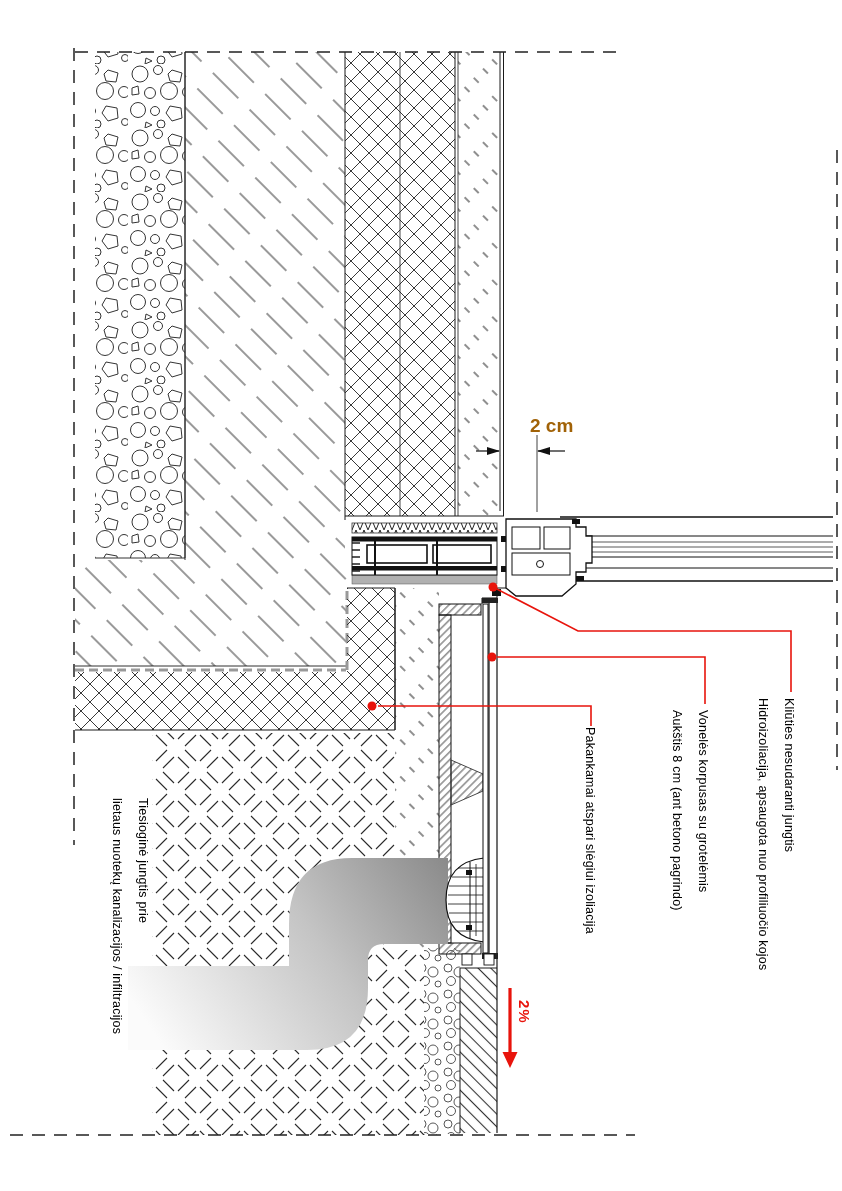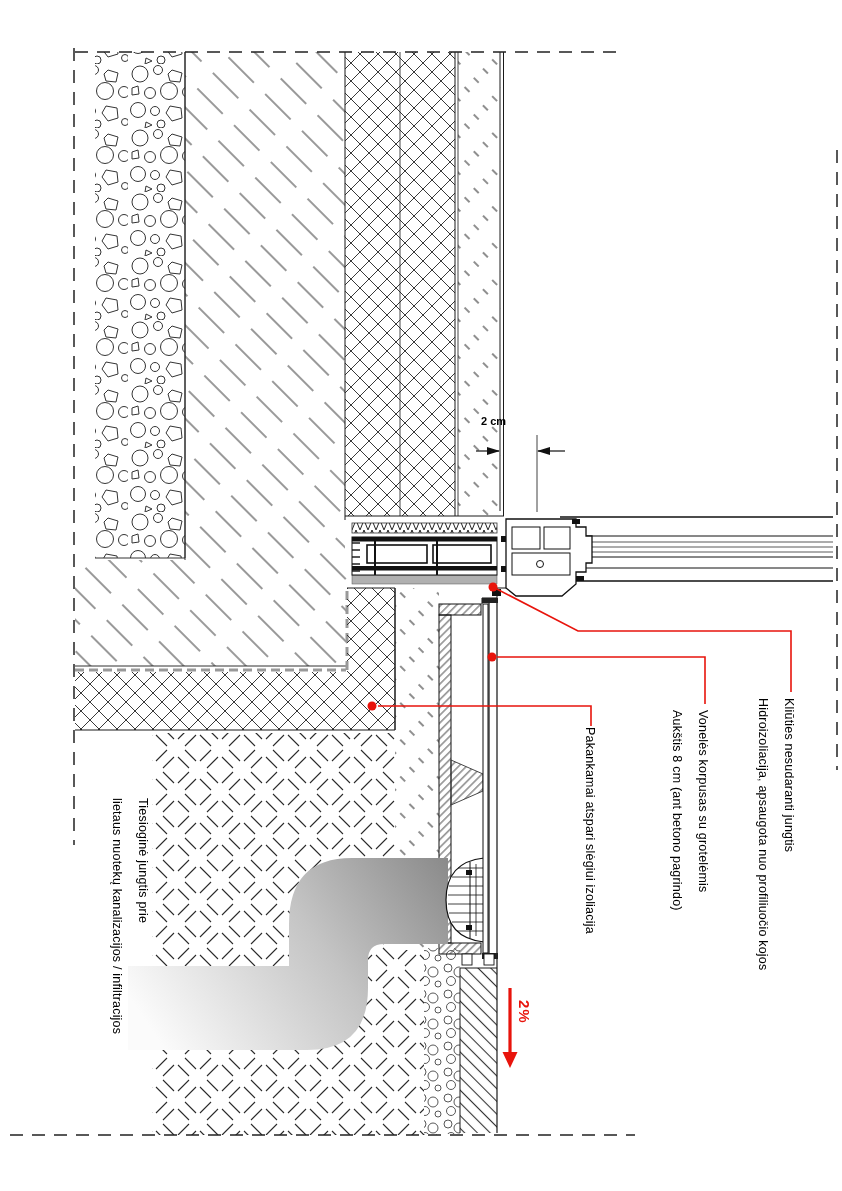--- a/index.html
+++ b/index.html
@@ -2,21 +2,21 @@
 <html><head>
 <meta charset="utf-8">
 <style>
   html,body{margin:0;padding:0;background:#fff;}
   #stage{position:relative;width:842px;height:1191px;background:#fff;overflow:hidden;
          font-family:"Liberation Sans","DejaVu Sans",sans-serif;}
   #stage svg{position:absolute;left:0;top:0;}
   .vlabel{position:absolute;writing-mode:vertical-rl;font-size:12.5px;line-height:26px;
           color:#000;white-space:pre;letter-spacing:0.2px;}
   .vlabel div{height:auto;}
-  #lbl-2cm{position:absolute;left:481px;top:415px;width:52px;font-size:11px;font-weight:bold;color:#000000;}
+  #lbl-2cm{position:absolute;left:530px;top:415px;width:52px;font-size:19px;font-weight:bold;color:#a16207;}
   #lbl-slope{position:absolute;left:516px;top:1000px;writing-mode:vertical-rl;
              font-size:15px;font-weight:bold;color:#e8140c;letter-spacing:1px;}
 </style>
 </head>
 <body>
 
 <div id="stage">
 
 <svg width="842" height="1191" viewBox="0 0 842 1191">
   <defs>

